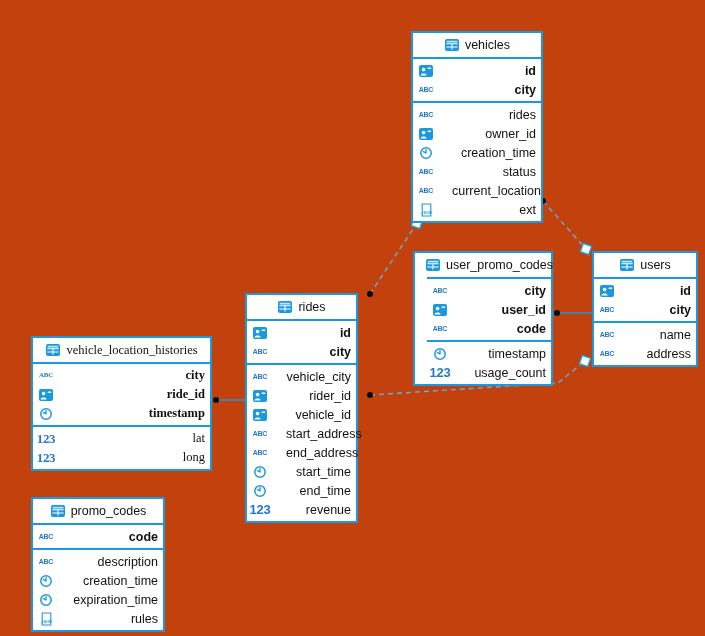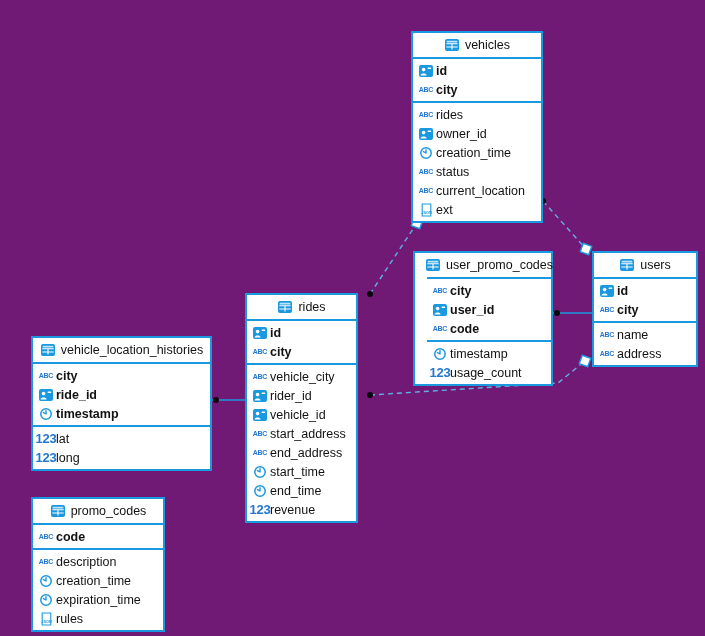--- a/index.html
+++ b/index.html
@@ -3,38 +3,38 @@
 <meta charset="utf-8">
 <style>
   :root{
     --blue:#1b99e0;
     --icon-blue:#2578d0;
     --dash-blue:#5fb2e6;
     --txt:#121212;
   }
   html,body{margin:0;padding:0;background:#fff;}
   .canvas{
-    position:relative;width:705px;height:636px;background:#701a75;
+    position:relative;width:705px;height:636px;background:#c2410c;
     font-family:"Liberation Sans",sans-serif;overflow:hidden;
   }
   .rel-layer{position:absolute;left:0;top:0;z-index:1;}
   .table{
     position:absolute;background:#fff;border:2px solid var(--blue);
     box-sizing:border-box;z-index:2;
   }
   .hdr{
     display:flex;align-items:center;justify-content:center;gap:5px;
     height:24px;border-bottom:2px solid var(--blue);
     font-size:12.5px;color:var(--txt);white-space:nowrap;
   }
   .section{padding:2px 0;}
   .sec-cols{border-top:2px solid var(--blue);}
   .row{
-    display:flex;align-items:center;gap:2px;height:19px;padding:0 5px;
-    font-size:12.5px;color:var(--txt);white-space:nowrap;
+    display:flex;align-items:center;gap:18px;height:19px;padding:0 5px;
+    font-size:12.5px;color:var(--txt);white-space:nowrap;justify-content:space-between;
   }
   .row.pk{font-weight:bold;}
   .icn{
     width:16px;flex:0 0 16px;display:flex;align-items:center;
     justify-content:center;
   }
   .txticn{
     font-size:7px;font-weight:700;color:var(--icon-blue);
     letter-spacing:-0.3px;line-height:1;
   }
@@ -328,21 +328,21 @@
           <span>end_time</span>
         </div>
         <div class="row">
           <span class="icn">
             <span class="txticn num" style="color: rgb(37, 120, 208);">123</span>
           </span>
           <span>revenue</span>
         </div>
       </div>
     </div>
-    <div class="table" style="left: 31px; top: 336px; width: 181px;">
+    <div class="table" style="left: 31px; top: 336px; width: 181px; font-family: Liberation Serif, serif;">
       <div class="hdr">
         <span class="icn">
           <svg width="14" height="12" viewBox="0 0 14 12">
             <rect x="0" y="0" width="14" height="12" rx="2" fill="#1b99e0"></rect>
             <rect x="1.6" y="1.8" width="10.8" height="1.8" rx="0.5" fill="#bfe4f7"></rect>
             <path d="M1.3 4.8 H12.7 M1.3 8 H12.7 M7 4.8 V10.6" stroke="#ffffff" stroke-width="1.1" fill="none"></path>
           </svg>
         </span>
         <span>vehicle_location_histories</span>
       </div>

